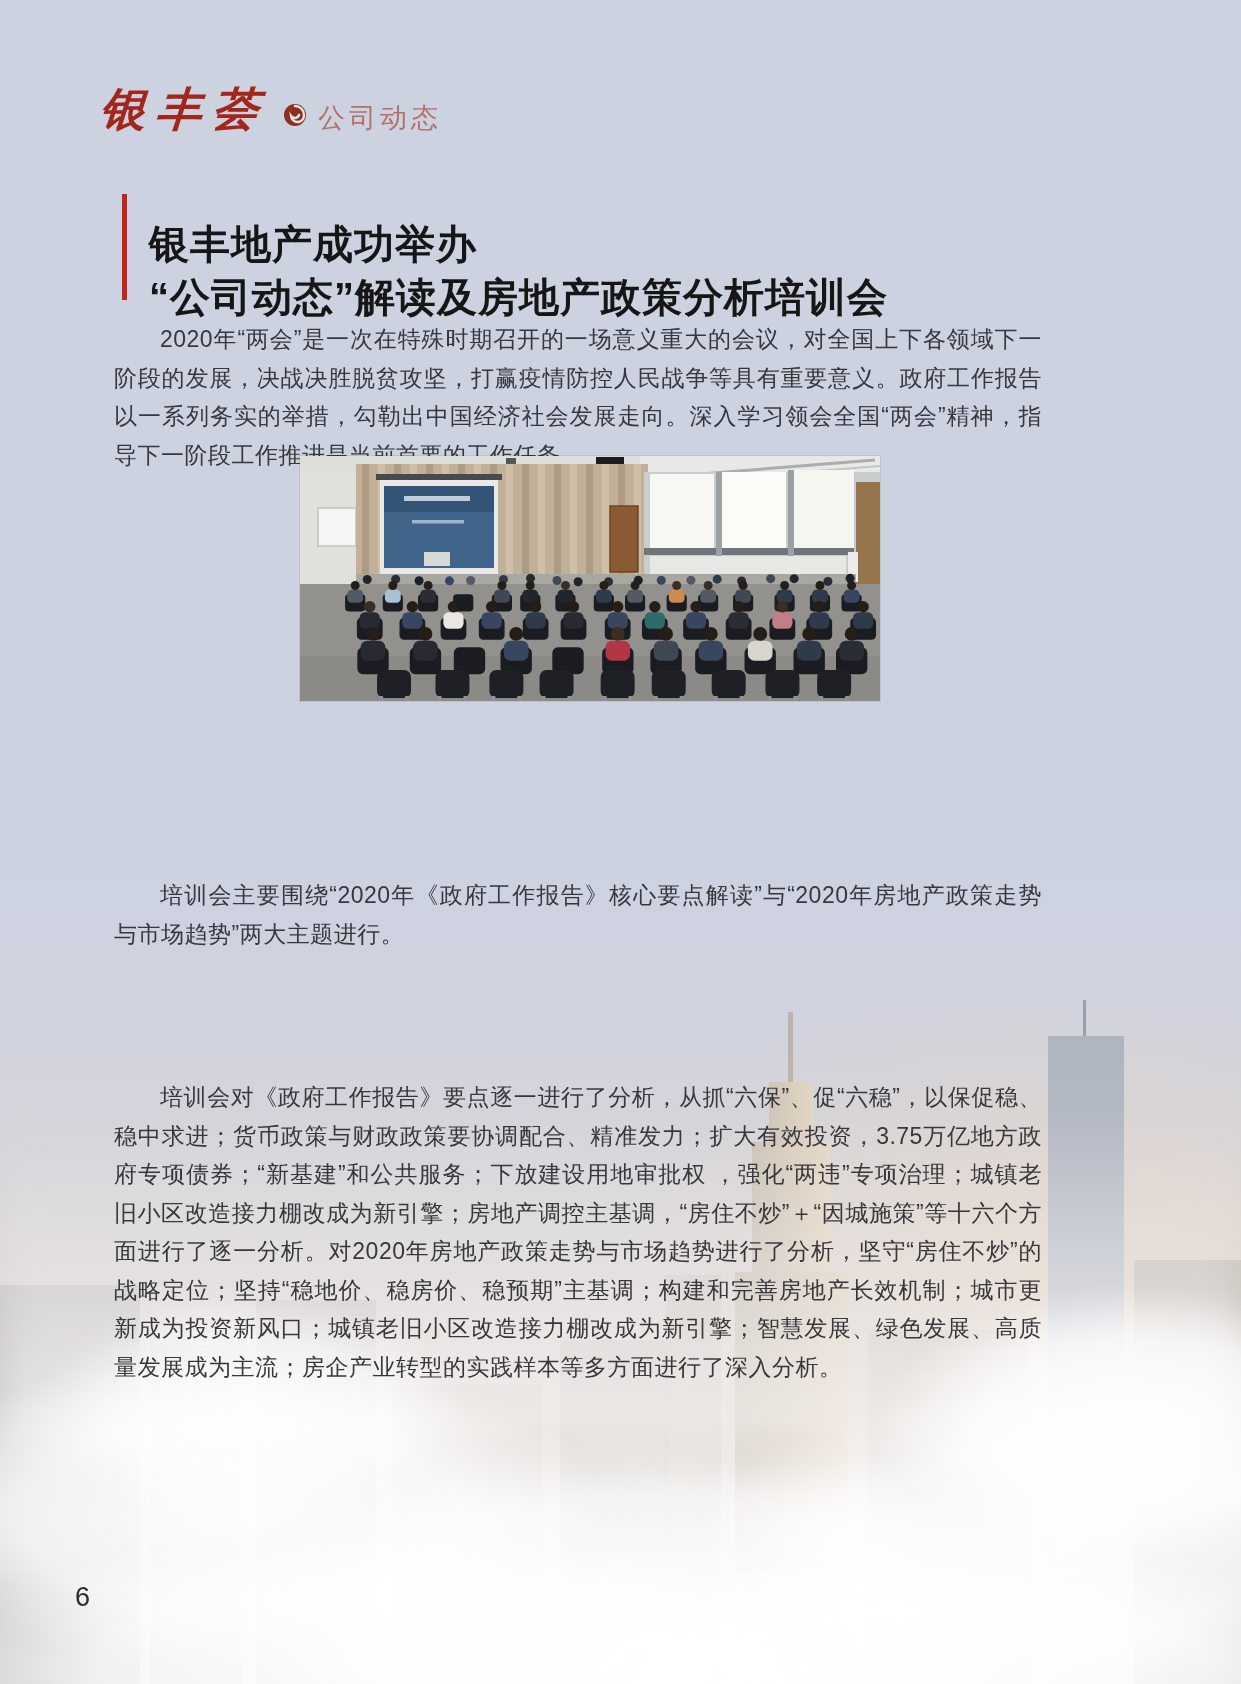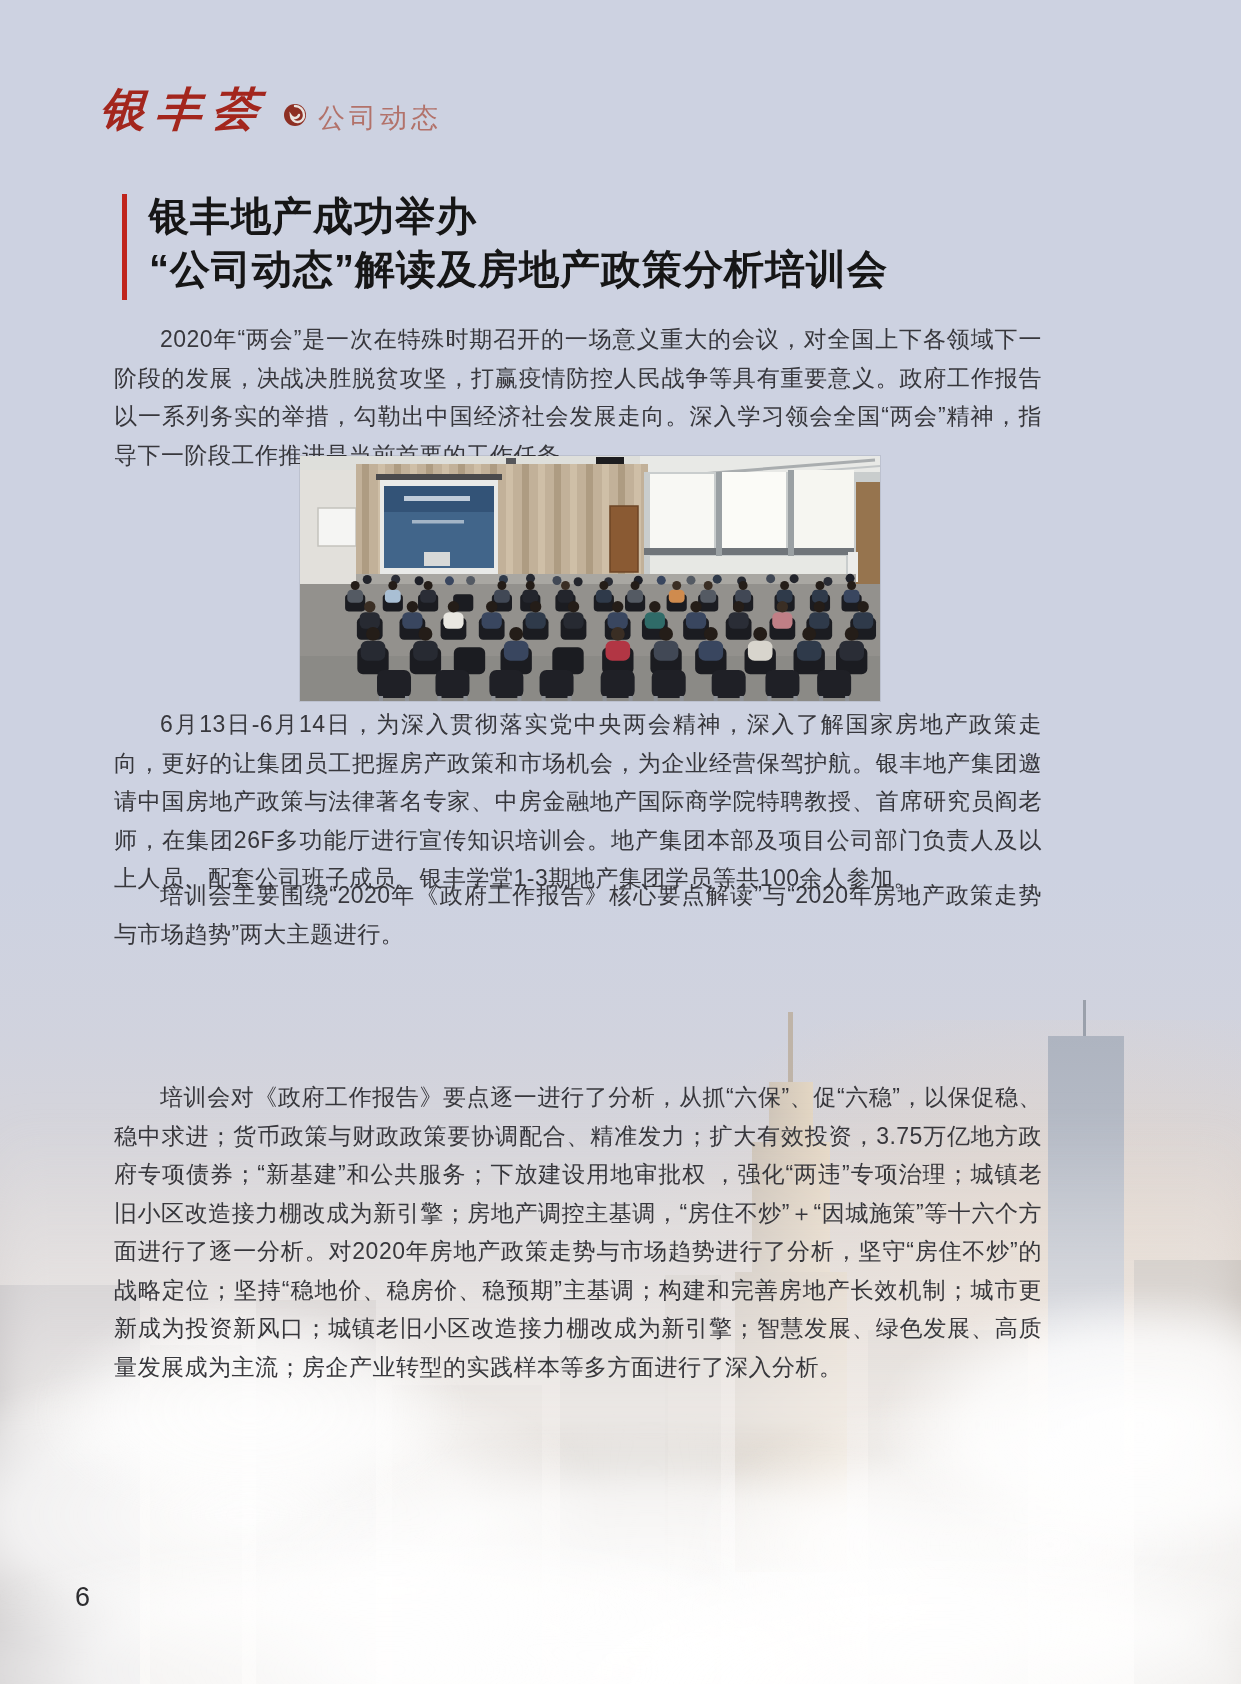--- a/index.html
+++ b/index.html
@@ -21,21 +21,21 @@
     background:linear-gradient(180deg,rgba(235,236,240,0) 0%,rgba(242,240,240,.5) 60%,rgba(248,246,244,.75) 100%);}
   
   .hdr{position:absolute;left:100px;top:86px;display:flex;align-items:flex-end;}
   .logo{font-family:"DejaVu Serif","Liberation Serif",serif;font-style:italic;font-weight:700;
     font-size:46px;color:#a3261d;letter-spacing:10px;line-height:1;transform:skewX(-4deg);}
   .swirl{margin:0 10px 4px 14px;}
   .section-label{font-size:27px;color:#b2726a;letter-spacing:4px;line-height:1;}
   
   .title-wrap{position:absolute;left:122px;top:190px;display:flex;}
   .title-bar{width:5px;height:106px;background:#c0241c;margin-right:22px;margin-top:4px;}
-  .title{font-size:40px;line-height:53px;font-weight:700;color:#161616;letter-spacing:1px;}
+  .title{font-size:40px;line-height:53px;font-weight:700;color:#161616;letter-spacing:1px;margin-top:28px;}
   
   .para{position:absolute;left:114px;width:928px;font-size:23px;line-height:38.5px;
     color:#37373c;text-align:justify;text-indent:2em;letter-spacing:.5px;}
   .photo{position:absolute;left:300px;top:456px;width:580px;height:245px;box-shadow:0 0 0 1px rgba(0,0,0,.08);}
   .pagenum{position:absolute;left:75px;top:1582px;font-size:27px;color:#2d2d30;}
 </style>
 </head>
 <body>
 
 <div class="page">
@@ -306,18 +306,17 @@
         <rect x="439.6896982192993" y="240" width="4" height="5" fill="#8f9297"></rect>
         <rect x="465.4461946487427" y="214" width="34" height="28" rx="7" fill="#1f2026"></rect>
         <rect x="467.4461946487427" y="240" width="4" height="5" fill="#8f9297"></rect>
         <rect x="493.4461946487427" y="240" width="4" height="5" fill="#8f9297"></rect>
         <rect x="517.1250085830688" y="214" width="34" height="28" rx="7" fill="#1f2026"></rect>
         <rect x="519.1250085830688" y="240" width="4" height="5" fill="#8f9297"></rect>
         <rect x="545.1250085830688" y="240" width="4" height="5" fill="#8f9297"></rect>
       </g>
   </svg>
 
-  <div class="para" style="top:705px;">6月13日-6月14日，为深入贯彻落实党中央两会精神，深入了解国家房地产政策走向，更好的让集团员工把握房产政策和市场机会，为企业经营保驾护航。银丰地产集团邀请中国房地产政策与法律著名专家、中房金融地产国际商学院特聘教授、首席研究员阎老师，在集团26F多功能厅进行宣传知识培训会。地产集团本部及项目公司部门负责人及以上人员、配套公司班子成员、银丰学堂1-3期地产集团学员等共100余人参加。</div>
   <div class="para" style="top:876px;">培训会主要围绕“2020年《政府工作报告》核心要点解读”与“2020年房地产政策走势与市场趋势”两大主题进行。</div>
   <div class="para" style="top:1078px;">培训会对《政府工作报告》要点逐一进行了分析，从抓“六保”、促“六稳”，以保促稳、稳中求进；货币政策与财政政策要协调配合、精准发力；扩大有效投资，3.75万亿地方政府专项债券；“新基建”和公共服务；下放建设用地审批权 ，强化“两违”专项治理；城镇老旧小区改造接力棚改成为新引擎；房地产调控主基调，“房住不炒”＋“因城施策”等十六个方面进行了逐一分析。对2020年房地产政策走势与市场趋势进行了分析，坚守“房住不炒”的战略定位；坚持“稳地价、稳房价、稳预期”主基调；构建和完善房地产长效机制；城市更新成为投资新风口；城镇老旧小区改造接力棚改成为新引擎；智慧发展、绿色发展、高质量发展成为主流；房企产业转型的实践样本等多方面进行了深入分析。</div>
 
   <div class="pagenum">6</div>
 </div>
 
 </body></html>

